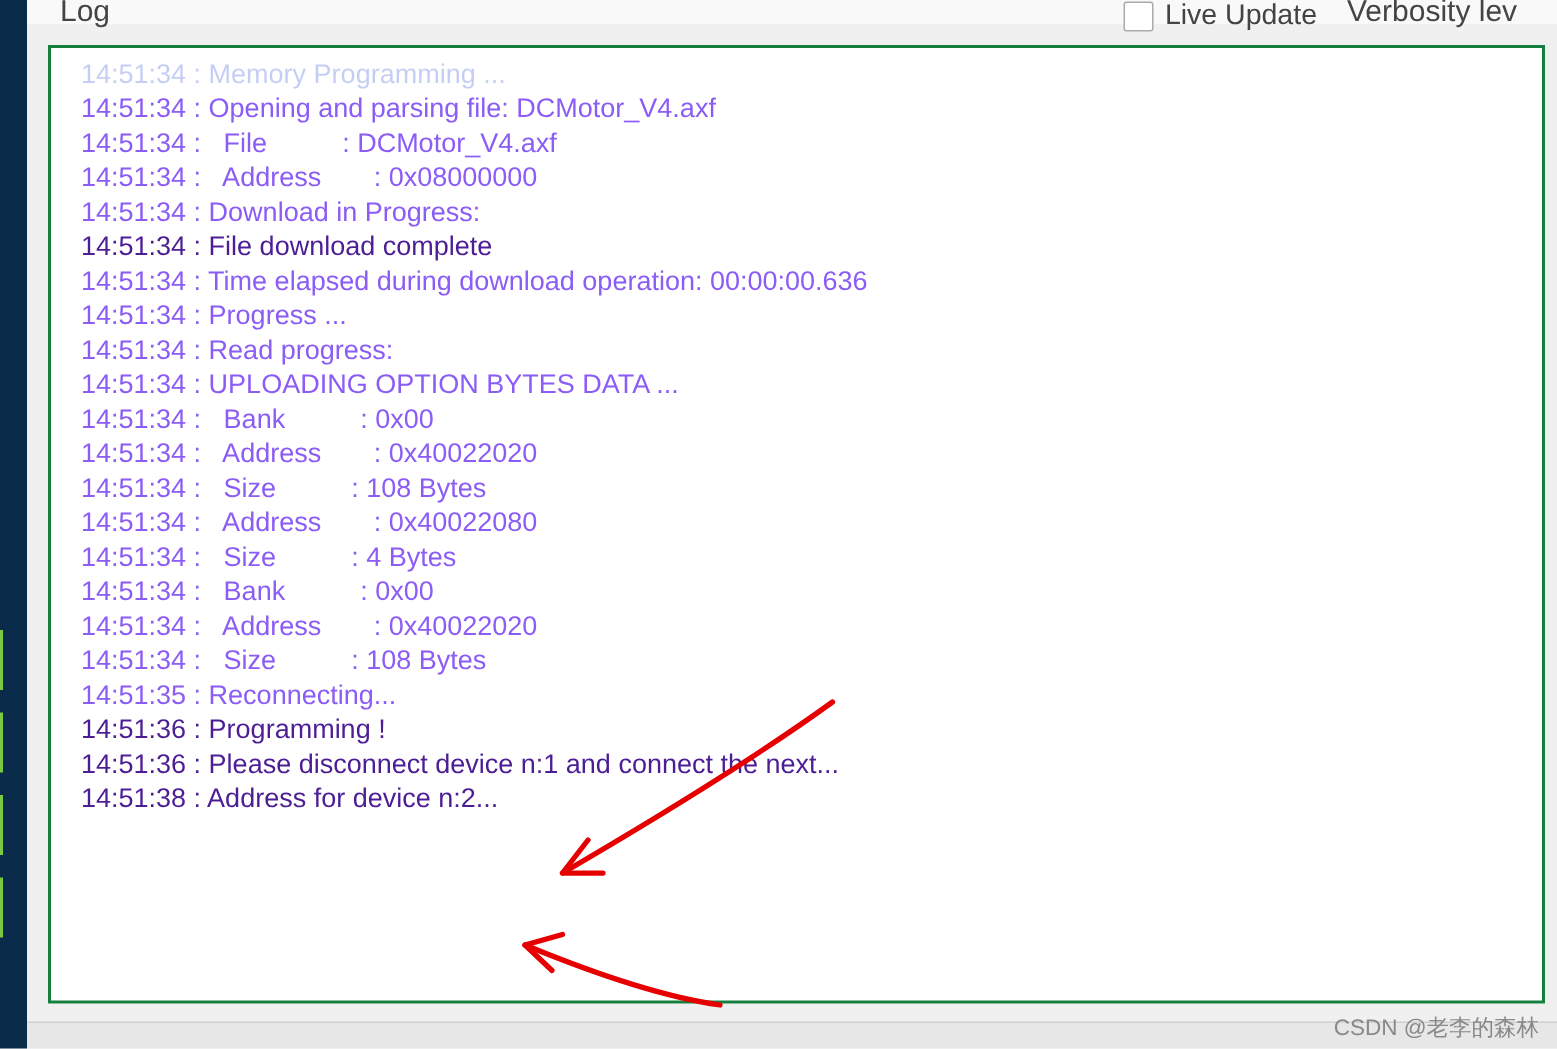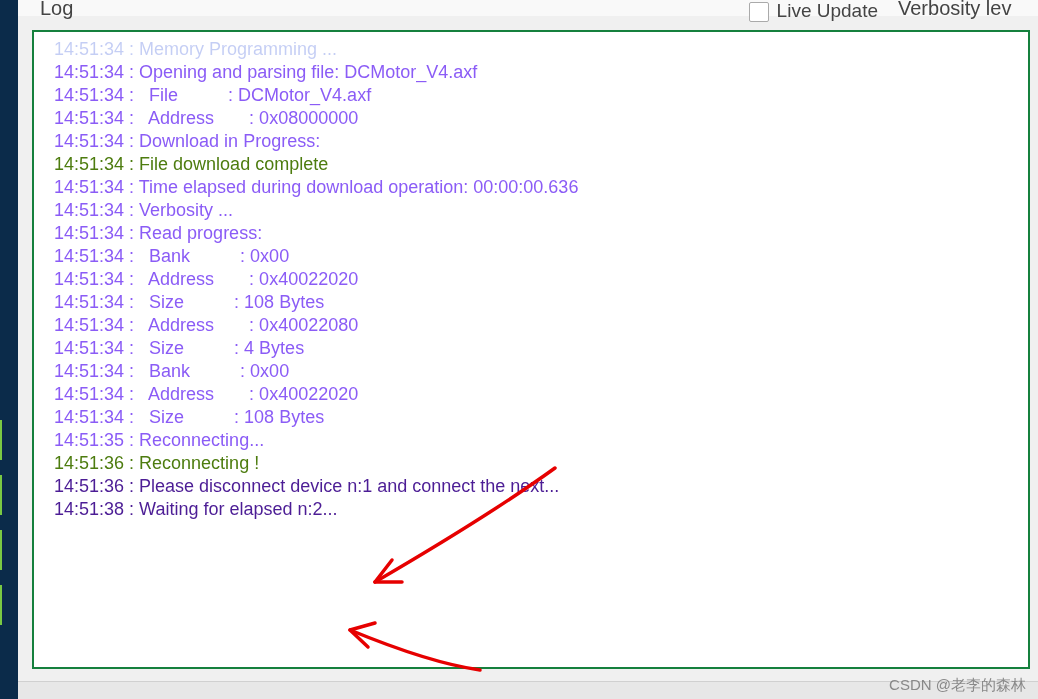--- a/index.html
+++ b/index.html
@@ -51,21 +51,21 @@
       left: 22px;
       top: -3px;
       font-size: 20px;
       color: #444;
     }
     .live-update-container {
       position: absolute;
       right: 160px;
       top: 0;
       display: flex;
-      align-items: flex-end;
+      align-items: center;
       font-size: 19px;
       color: #444;
     }
     .live-update-container .checkbox {
       width: 20px;
       height: 20px;
       border: 1px solid #aaa;
       background: #fff;
       margin-right: 8px;
       border-radius: 2px;
@@ -91,21 +91,21 @@
       padding: 6px 20px;
       overflow: hidden;
     }
     .log-line {
       font-size: 18px;
       line-height: 23px;
       white-space: pre;
       font-family: "Segoe UI", Tahoma, sans-serif;
     }
     .c-blue { color: #8b5cf6; }
-    .c-green { color: #4d7c0f; }
+    .c-green { color: #4c1d95; }
     .c-magenta { color: #4c1d95; }
     .c-partial { color: #1a3fd6; opacity: 0.25; }
     .bottom-strip {
       position: absolute;
       left: 18px;
       right: 0;
       bottom: 0;
       height: 18px;
       background: #e7e7e7;
       border-top: 1px solid #d0d0d0;
@@ -145,34 +145,35 @@
 
 <div class="log-panel" id="log-panel">
 
 <div class="log-line c-partial">14:51:34 : Memory Programming ...</div>
     <div class="log-line c-blue">14:51:34 : Opening and parsing file: DCMotor_V4.axf</div>
     <div class="log-line c-blue">14:51:34 :   File          : DCMotor_V4.axf</div>
     <div class="log-line c-blue">14:51:34 :   Address       : 0x08000000</div>
     <div class="log-line c-blue">14:51:34 : Download in Progress:</div>
     <div class="log-line c-green">14:51:34 : File download complete</div>
     <div class="log-line c-blue">14:51:34 : Time elapsed during download operation: 00:00:00.636</div>
-    <div class="log-line c-blue">14:51:34 : Verbosity ...</div>
+    <div class="log-line c-blue">14:51:34 : Progress ...</div>
     <div class="log-line c-blue">14:51:34 : Read progress:</div>
+    <div class="log-line c-blue">14:51:34 : UPLOADING OPTION BYTES DATA ...</div>
     <div class="log-line c-blue">14:51:34 :   Bank          : 0x00</div>
     <div class="log-line c-blue">14:51:34 :   Address       : 0x40022020</div>
     <div class="log-line c-blue">14:51:34 :   Size          : 108 Bytes</div>
     <div class="log-line c-blue">14:51:34 :   Address       : 0x40022080</div>
     <div class="log-line c-blue">14:51:34 :   Size          : 4 Bytes</div>
     <div class="log-line c-blue">14:51:34 :   Bank          : 0x00</div>
     <div class="log-line c-blue">14:51:34 :   Address       : 0x40022020</div>
     <div class="log-line c-blue">14:51:34 :   Size          : 108 Bytes</div>
     <div class="log-line c-blue">14:51:35 : Reconnecting...</div>
-    <div class="log-line c-green">14:51:36 : Reconnecting !</div>
+    <div class="log-line c-green">14:51:36 : Programming !</div>
     <div class="log-line c-magenta">14:51:36 : Please disconnect device n:1 and connect the next...</div>
-    <div class="log-line c-magenta">14:51:38 : Waiting for elapsed n:2...</div>
+    <div class="log-line c-magenta">14:51:38 : Address for device n:2...</div>
   </div>
 
 <div class="bottom-strip"></div>
 
 <svg class="arrow-svg" style="left:330px; top:460px; width:240px; height:150px;">
   <path d="M 225 8 Q 160 55 45 122" stroke="#e60000" stroke-width="3.5" fill="none" stroke-linecap="round"></path>
   <path d="M 45 122 L 62 100 M 45 122 L 72 122" stroke="#e60000" stroke-width="3.5" fill="none" stroke-linecap="round"></path>
 </svg>
 
 <svg class="arrow-svg" style="left:320px; top:615px; width:180px; height:70px;">

